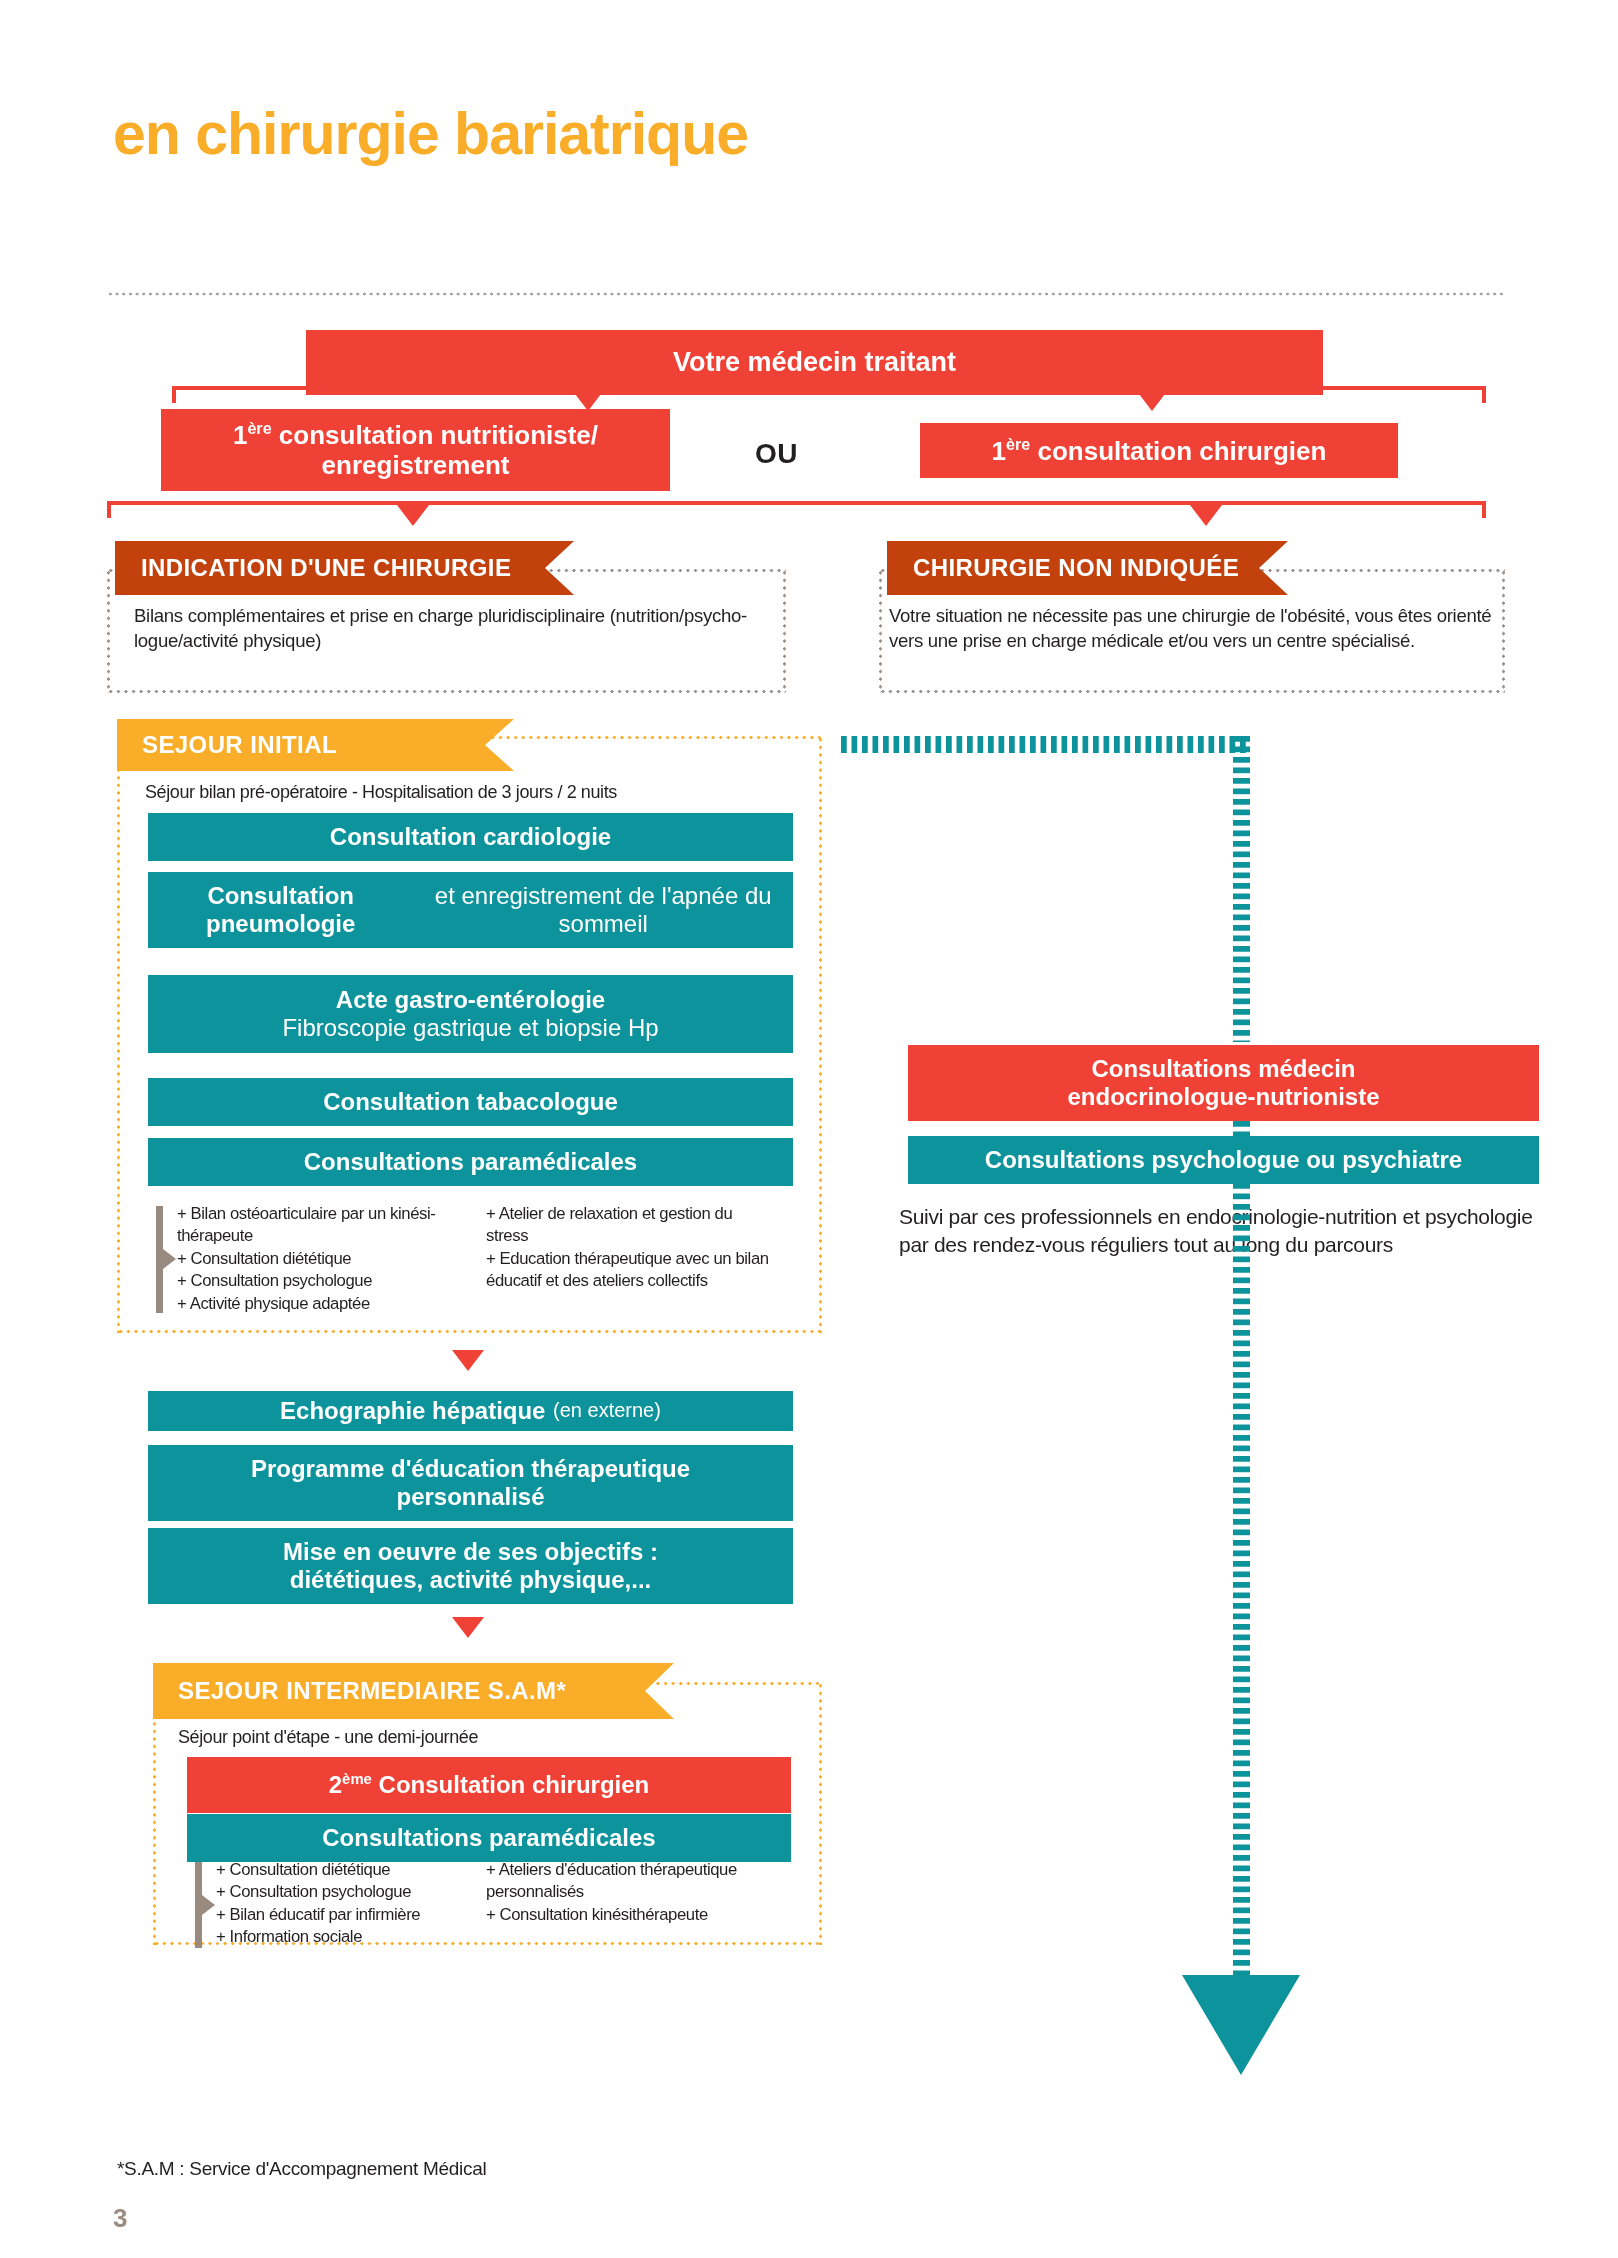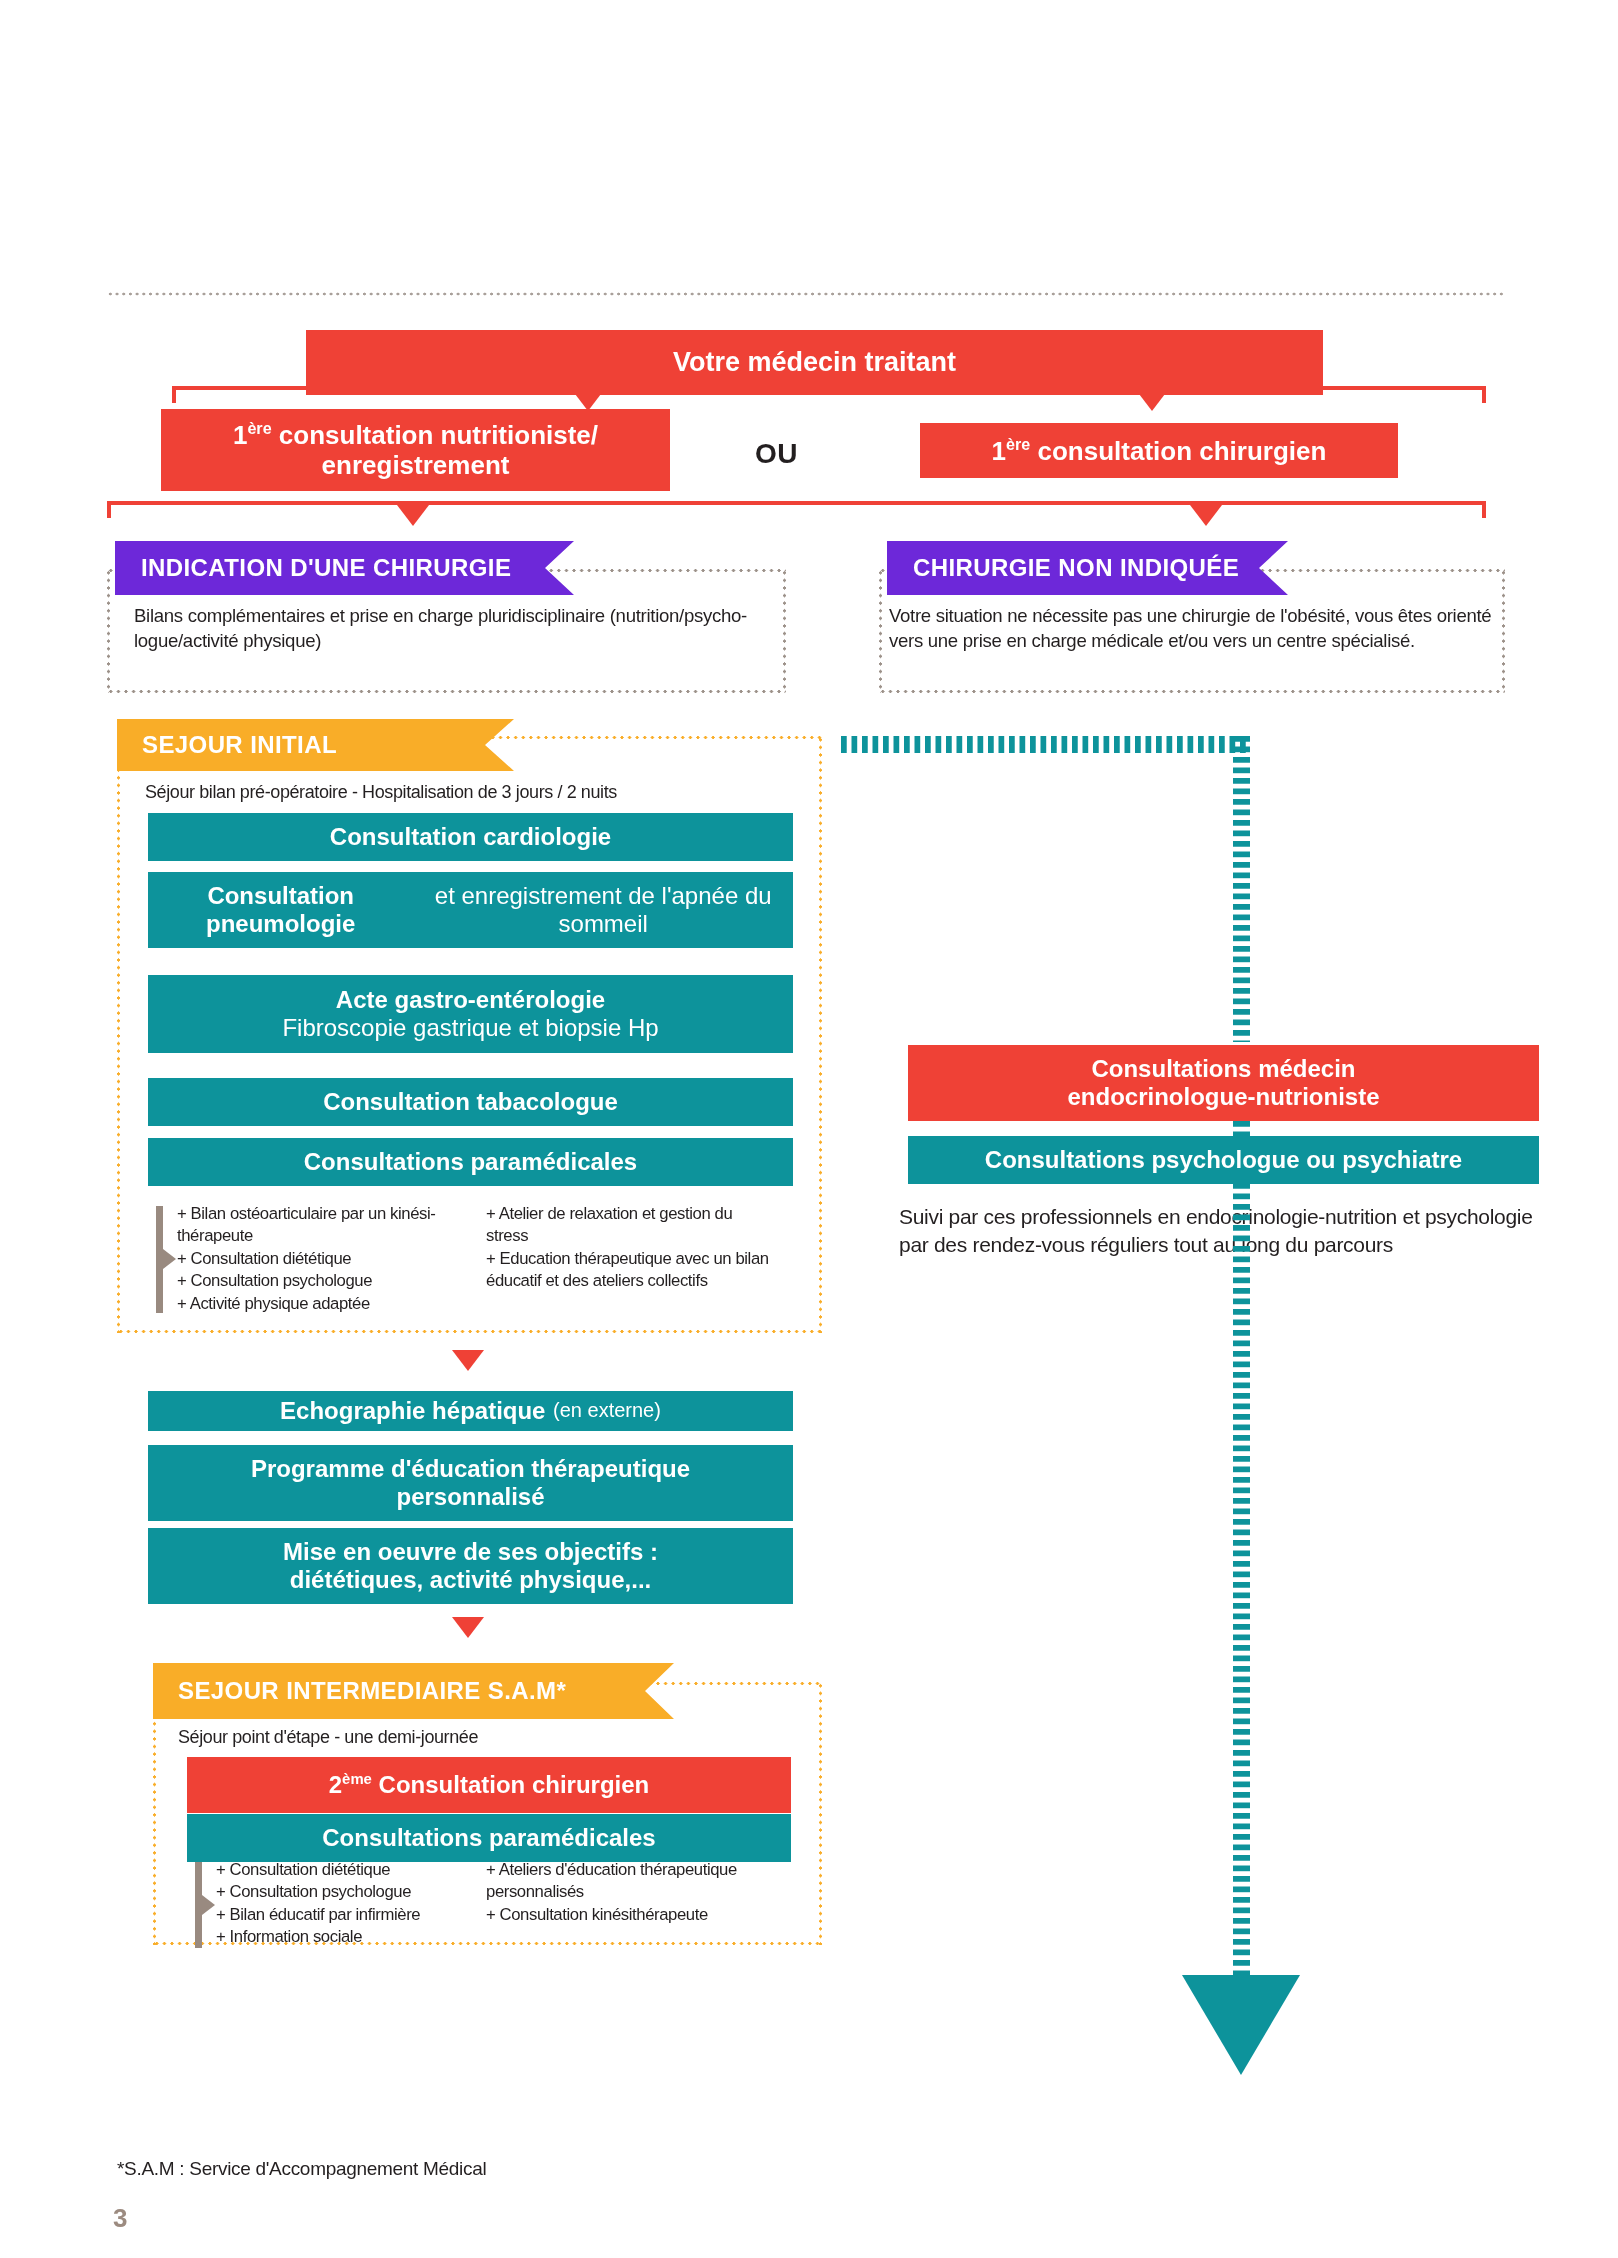--- a/index.html
+++ b/index.html
@@ -77,21 +77,21 @@
   .dot-grey{--dc:#9c9189;}
   .dot-orange{--dc:#f9ad28;}
 
   
   .ribbon{
     position:absolute;display:flex;align-items:center;
     color:#fff;font-size:24px;font-weight:bold;letter-spacing:0.4px;
     padding-left:25px;box-sizing:border-box;
     clip-path:polygon(0 0, 100% 0, calc(100% - 29px) 50%, 100% 100%, 0 100%);
   }
-  .ribbon-grey{background:#6d28d9;padding-left:26px;}
+  .ribbon-grey{background:#c2410c;padding-left:26px;}
   .ribbon-orange{background:#f9ad28;}
 
   .bodytext{
     position:absolute;color:#231f20;font-size:18.6px;line-height:1.32;
     letter-spacing:-0.3px;
   }
   .smalllabel{
     position:absolute;color:#231f20;font-size:18px;letter-spacing:-0.4px;
   }
 
@@ -136,20 +136,21 @@
   }
   .pagenum{
     position:absolute;color:#9c8b80;font-size:26px;font-weight:bold;
   }
   .regular{font-weight:normal;}
 </style>
 </head>
 <body>
 
 <div id="header">
+  <div class="title-l2">en chirurgie bariatrique</div>
 </div>
 <div id="header-rule"></div>
 
 <div class="box red" style="left:306px;top:330px;width:1017px;height:65px;font-size:27px;">
   <span>Votre médecin traitant</span>
 </div>
 
 <div class="redline" style="left:172px;top:386px;width:1313px;height:3.8px;"></div>
 <div class="redvert" style="left:172px;top:386px;height:17px;"></div>
 <div class="redvert" style="left:1482px;top:386px;height:17px;"></div>

